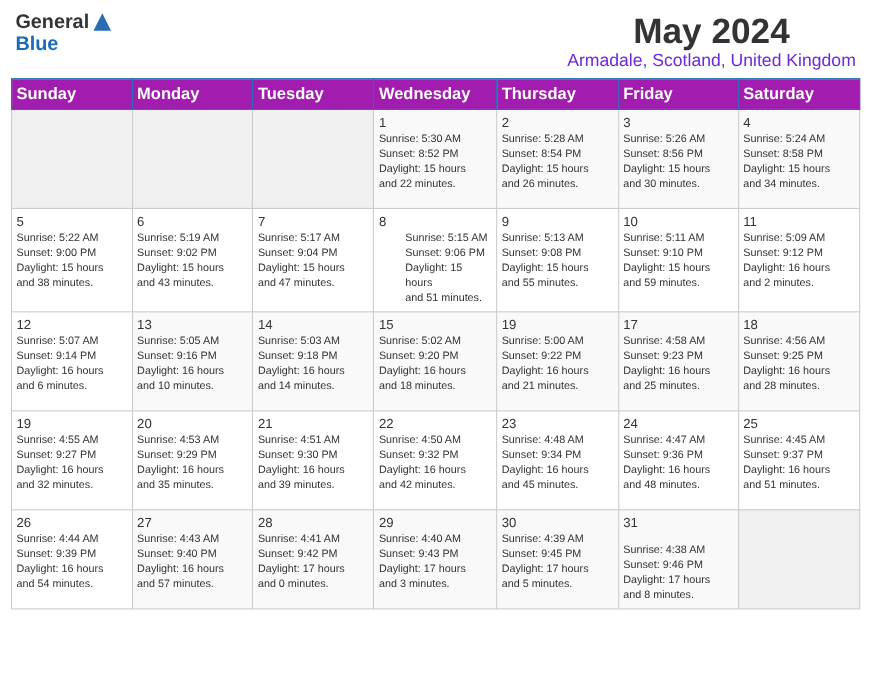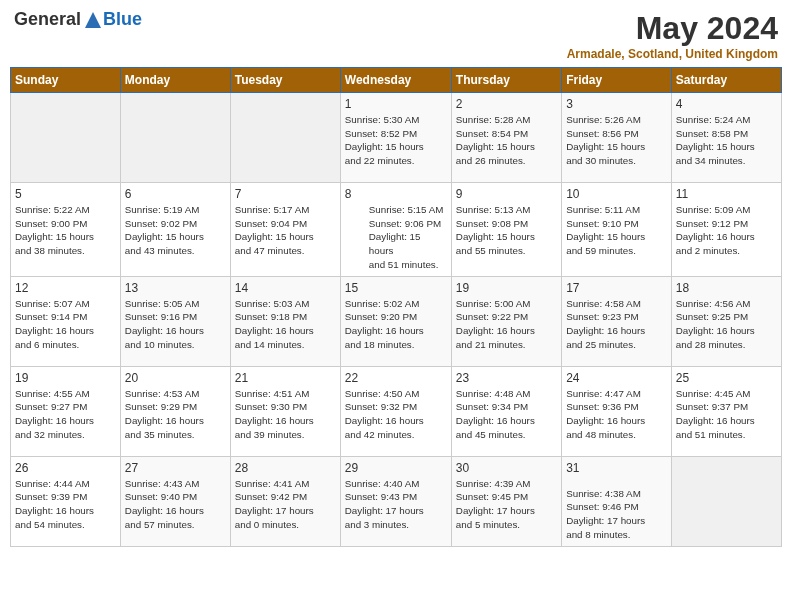--- a/index.html
+++ b/index.html
@@ -12,53 +12,53 @@
     }
     .header-section {
       display: flex;
       justify-content: space-between;
       align-items: flex-start;
       margin-bottom: 6px;
       padding: 0 4px;
     }
     .logo {
       display: flex;
+      flex-direction: column;
       align-items: flex-start;
     }
     .logo-text {
       font-size: 18px;
       font-weight: bold;
       line-height: 1.1;
     }
     .logo-general { color: #333; }
     .logo-blue { color: #1a6bba; }
     .title-section {
-      text-align: right;
+      text-align: center;
     }
     .month-title {
       font-size: 32px;
       font-weight: bold;
       color: #333;
     }
     .location-title {
-      font-size: 12px;
-      color: #a16207;
-      font-weight: bold;
+      font-size: 16px;
+      color: #6d28d9;
     }
     .calendar {
       width: 100%;
       border-collapse: collapse;
       font-size: 10.5px;
     }
     .calendar thead th {
-      background-color: #a16207;
+      background-color: #a21caf;
       color: white;
       padding: 5px 4px;
       text-align: left;
-      font-size: 12px;
+      font-size: 15px;
       border: 1px solid #2a6db5;
     }
     .calendar tbody td {
       border: 1px solid #ccc;
       vertical-align: top;
       padding: 4px;
       width: 113px;
       height: 90px;
       background: #fff;
     }

